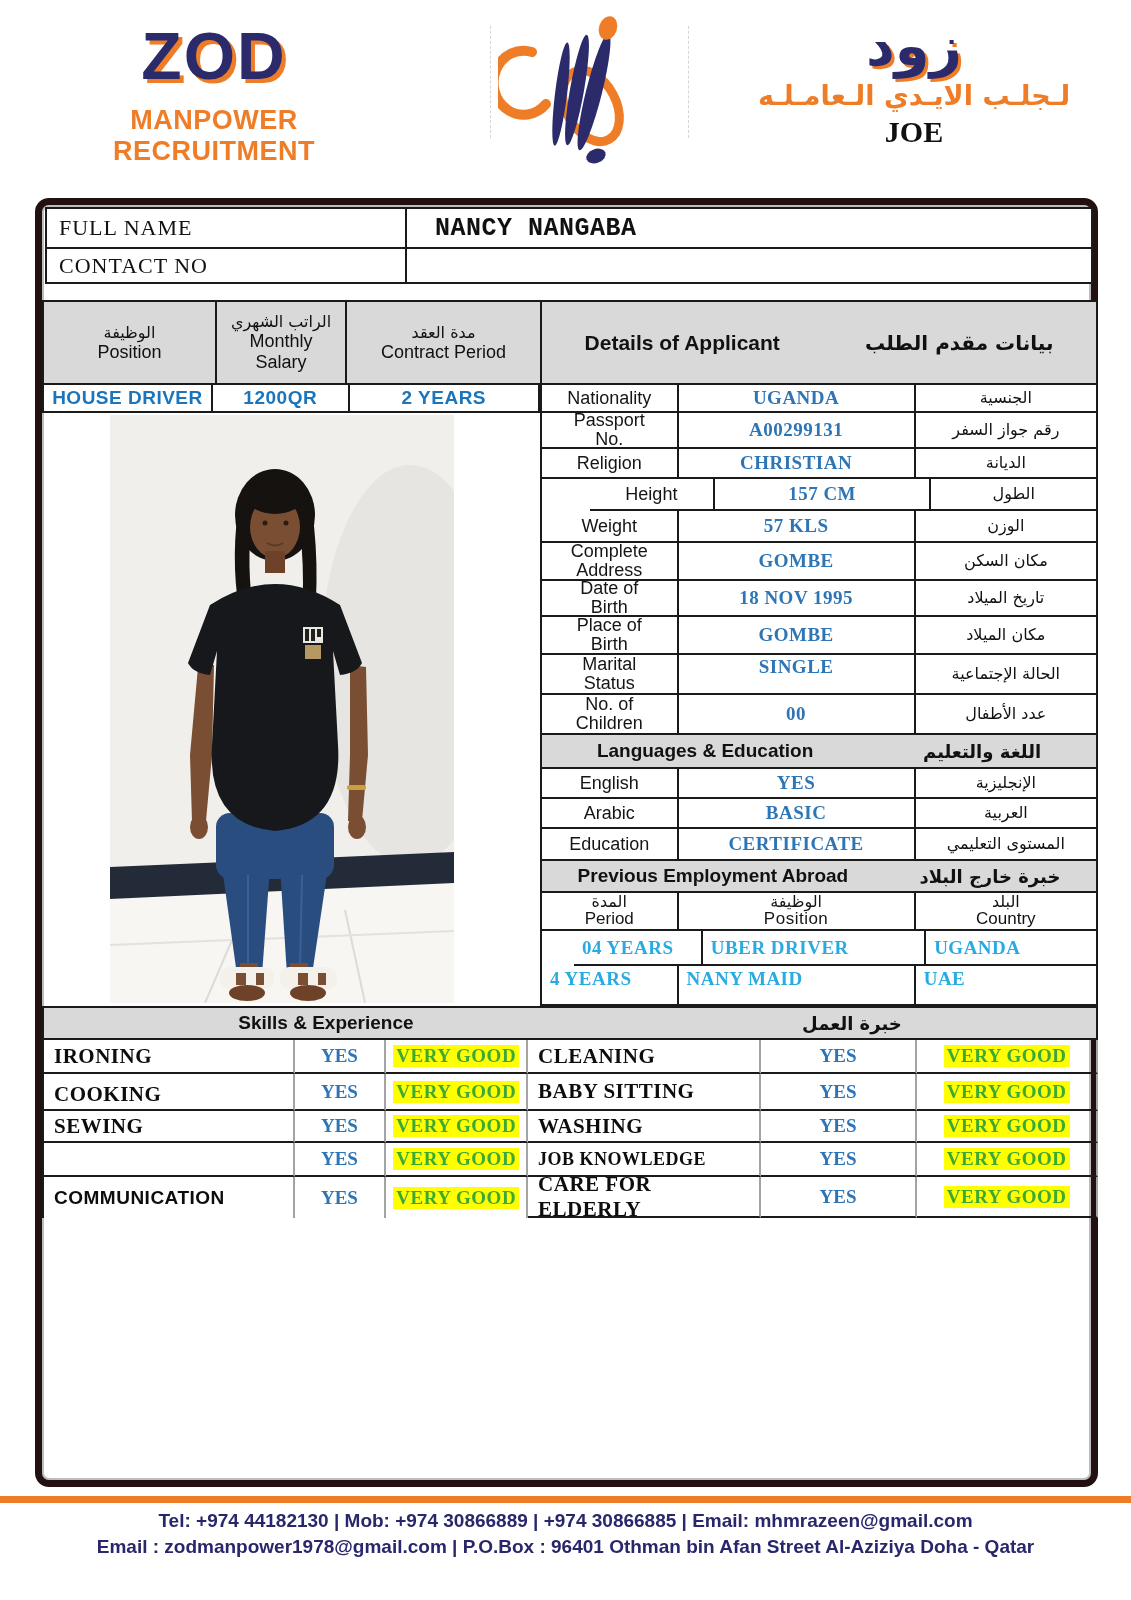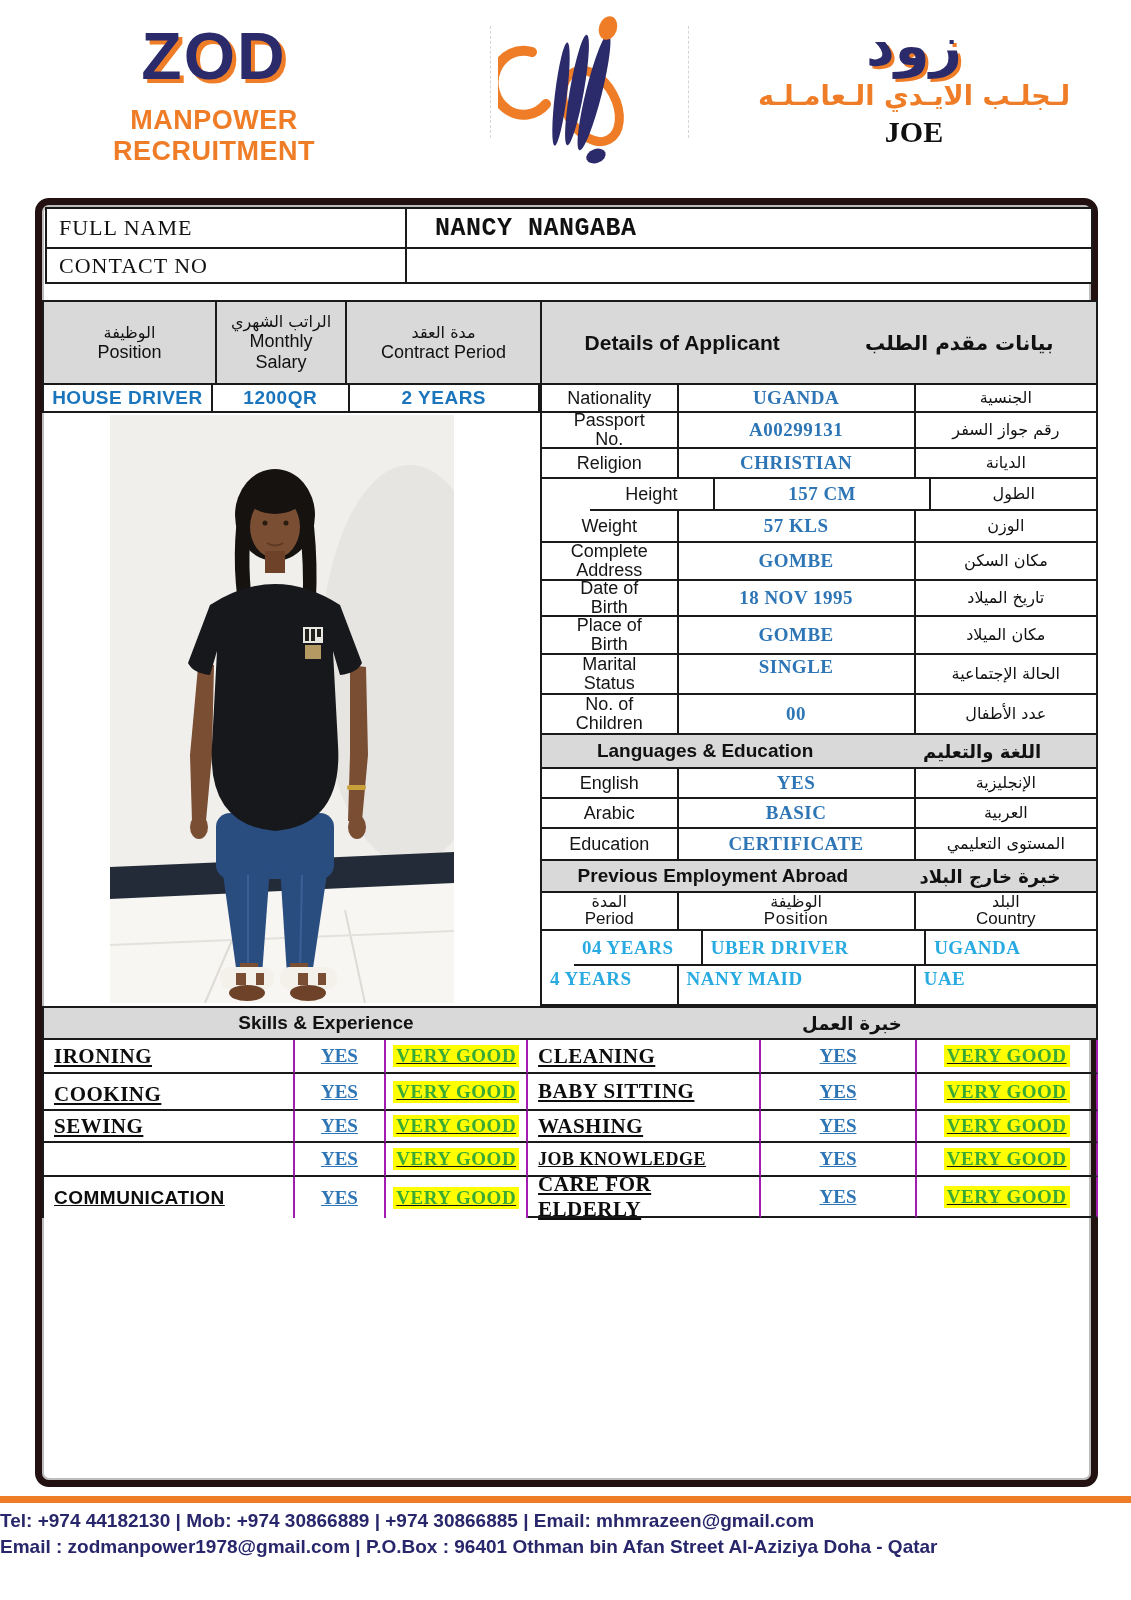--- a/index.html
+++ b/index.html
@@ -81,40 +81,40 @@
   .emp-colhead .en { font-size:17px; }
   .emp-val { justify-content:flex-start; padding-left:8px; text-align:left;
     font-family:"Liberation Serif", serif; font-weight:600; color:#29abe2; font-size:19px; letter-spacing:.5px; }
 
   
   .skills-band { left:42px; top:1006px; width:1056px; height:34px; }
   .skills-band .en { font-size:19px; font-weight:700; }
   .skills-band .arh { font-size:18px; font-weight:700; }
   .skills-table { left:42px; top:1040px; width:1056px; border-left:2px solid #1a1a1a; }
   .sk-row { display:flex; }
-  .sk-cell { border-right:2px solid #a21caf; border-bottom:2px solid #1a1a1a;
-    display:flex; align-items:center; justify-content:center;text-decoration:underline; }
+  .sk-cell { border-right:2px solid #a3a3a3; border-bottom:2px solid #1a1a1a;
+    display:flex; align-items:center; justify-content:center; }
   .sk-name { font-family:"Liberation Serif", serif; font-size:21px; font-weight:600; letter-spacing:.5px;
     justify-content:flex-start; padding-left:10px; color:#0d0d0d; }
   .w1 { width:251px; } .w2 { width:92px; } .w3 { width:142px; }
   .w4 { width:233px; } .w5 { width:157px; } .w6 { width:181px; }
   .sk-yes { font-family:"Liberation Serif", serif; font-size:19px; font-weight:600; color:#2e75b6; }
   .sk-rating span { font-family:"Liberation Serif", serif; font-size:19px; font-weight:600;
     color:#3aaa35; background:#ffff00; padding:0 3px; letter-spacing:.5px; }
   .sk-row:nth-child(4) .sk-name.w4 { font-size:18px; }
   .sk-row:nth-child(5) .sk-name.w1 { font-family:"Liberation Sans", sans-serif; font-size:19px; font-weight:600; }
   .sk-row:nth-child(5) .sk-cell { border-bottom:none; }
   .sk-row:nth-child(5) .w4, .sk-row:nth-child(5) .w5, .sk-row:nth-child(5) .w6 { border-bottom:2px solid #1a1a1a; }
 
   
   .photo { left:110px; top:415px; width:344px; height:588px; overflow:hidden; }
 
   
   .footer-rule { left:0; top:1496px; width:1131px; height:7px; background:#ef7d27; }
-  .footer-line { left:0; width:1131px; font-weight:700; color:#29276b; font-size:19px; }
+  .footer-line { left:0; width:1131px; text-align:center; font-weight:700; color:#29276b; font-size:19px; }
   .f1 { top:1510px; } .f2 { top:1536px; }
 </style>
 </head>
 <body>
 
 <div class="page">
 
   <div class="abs brand-block">
     <div class="brand-name">ZOD</div>
     <div class="brand-sub">MANPOWER RECRUITMENT</div>

